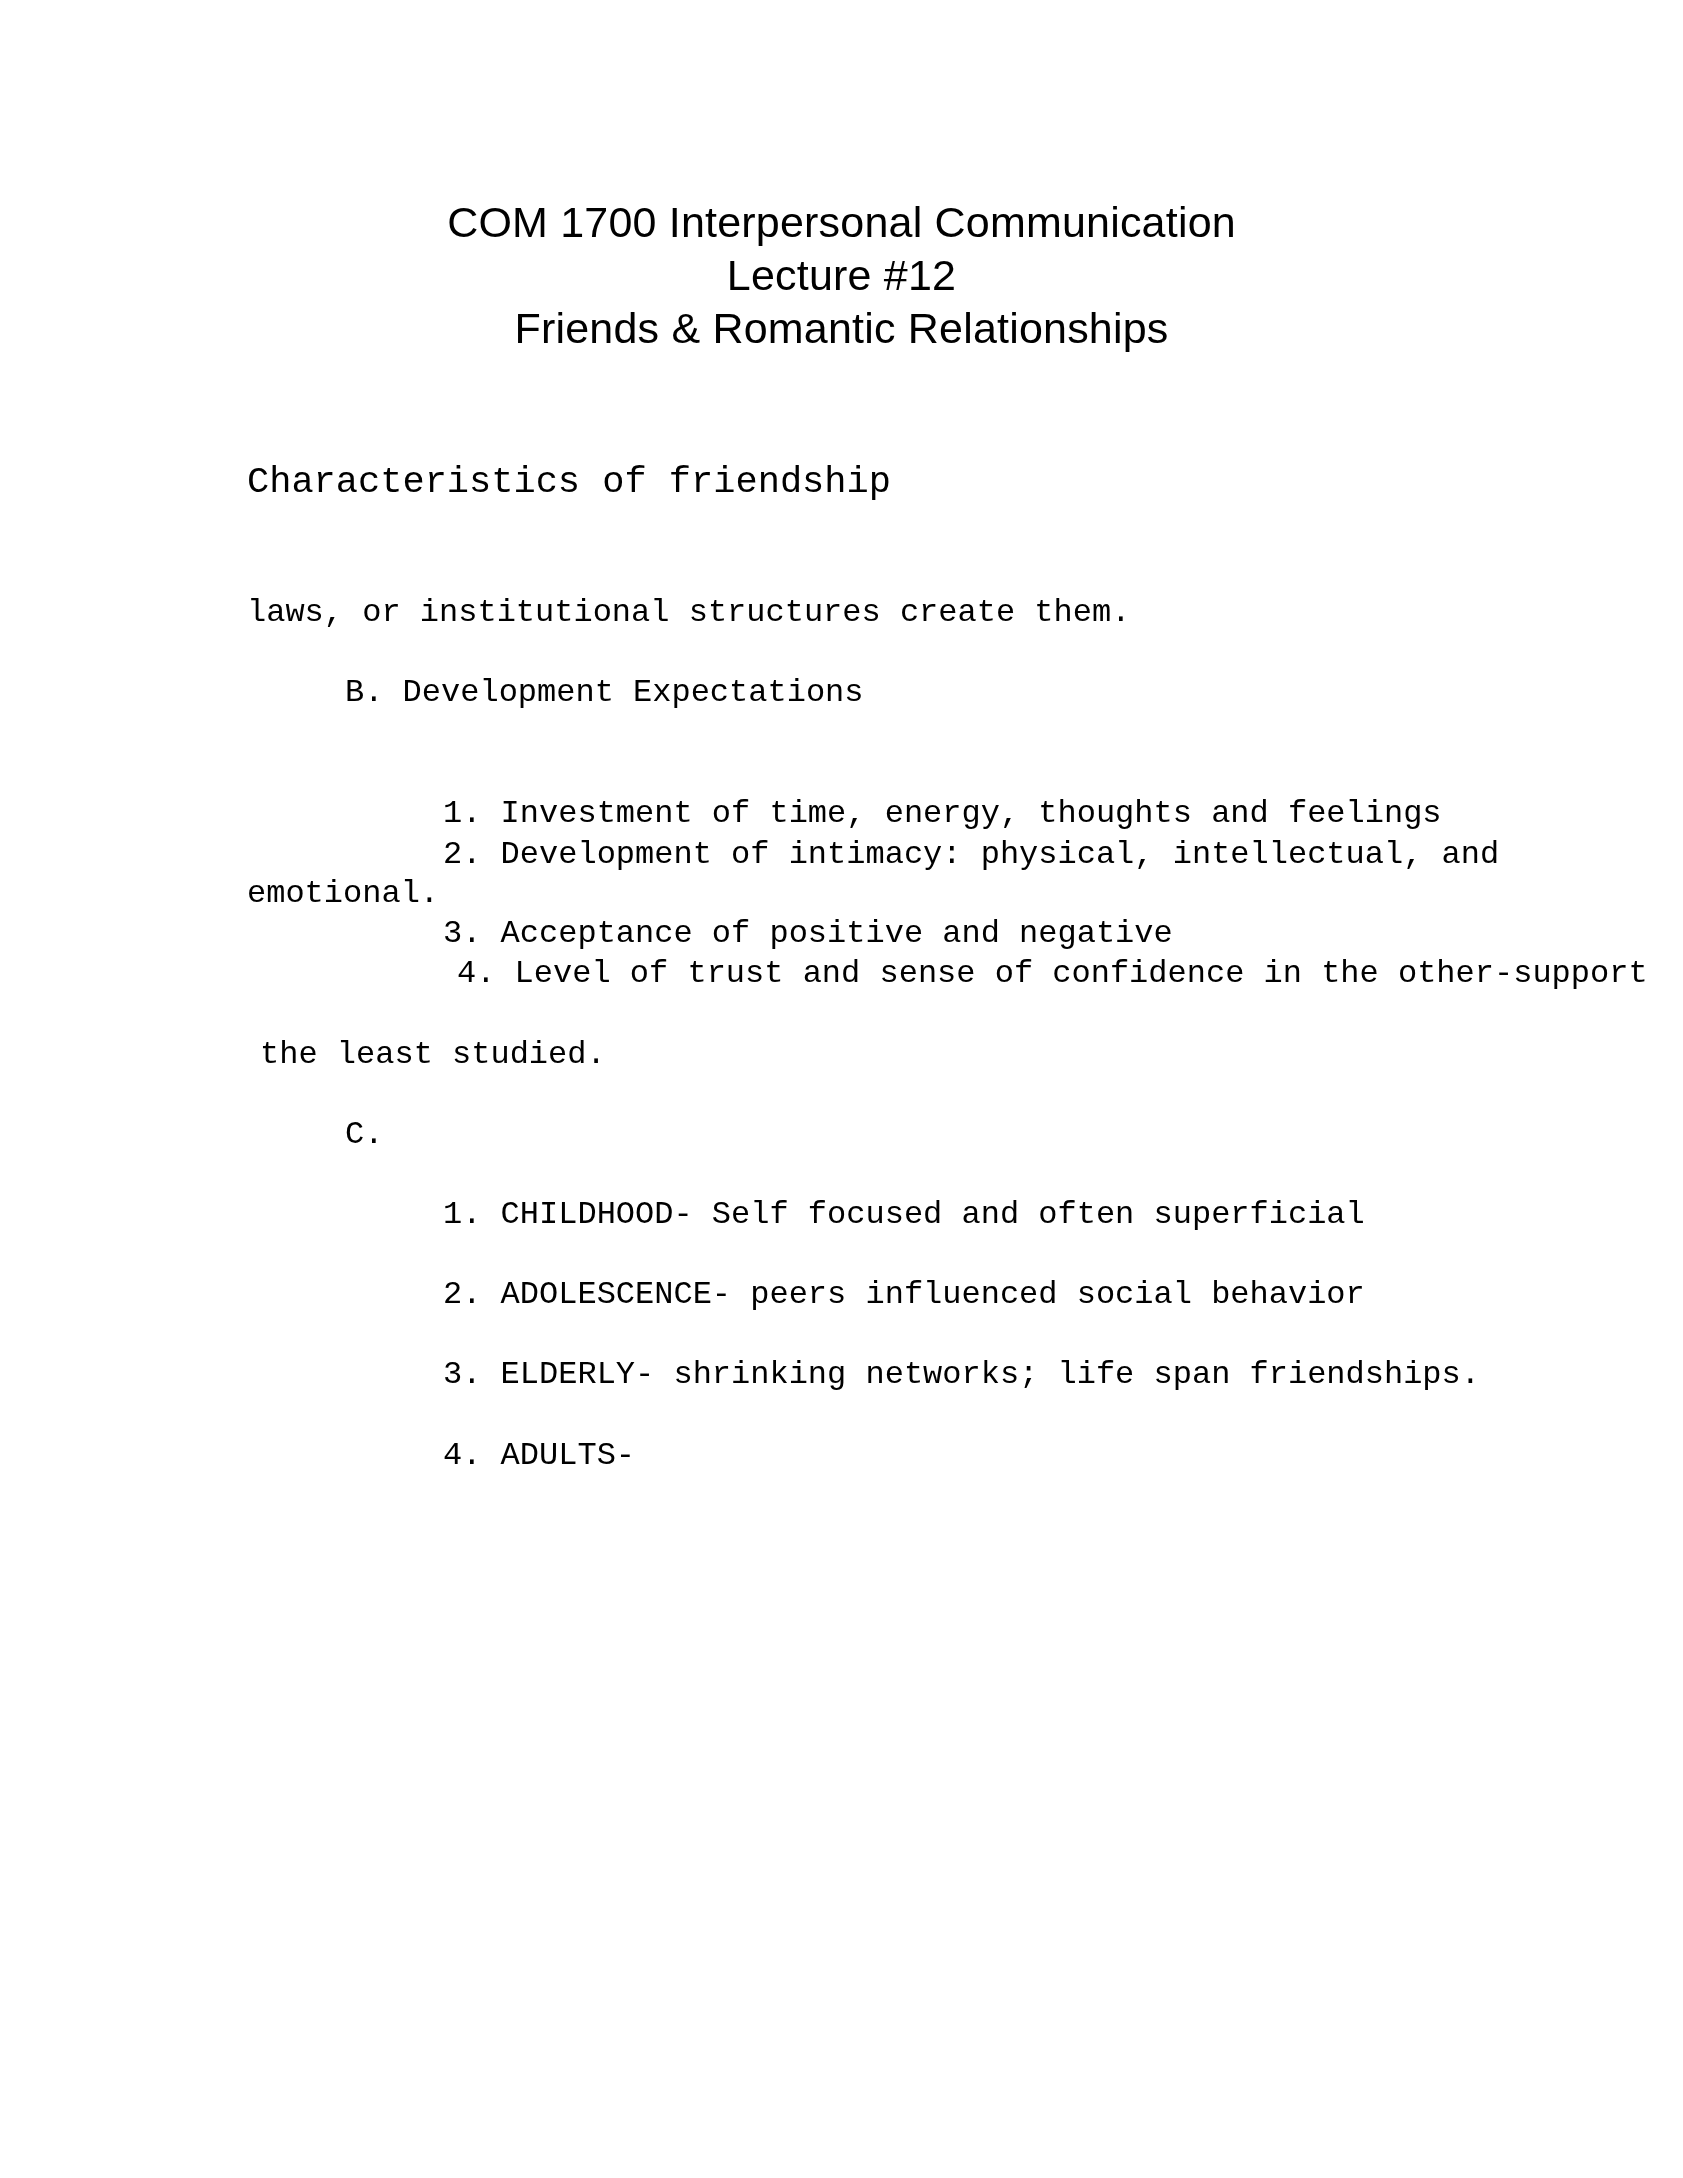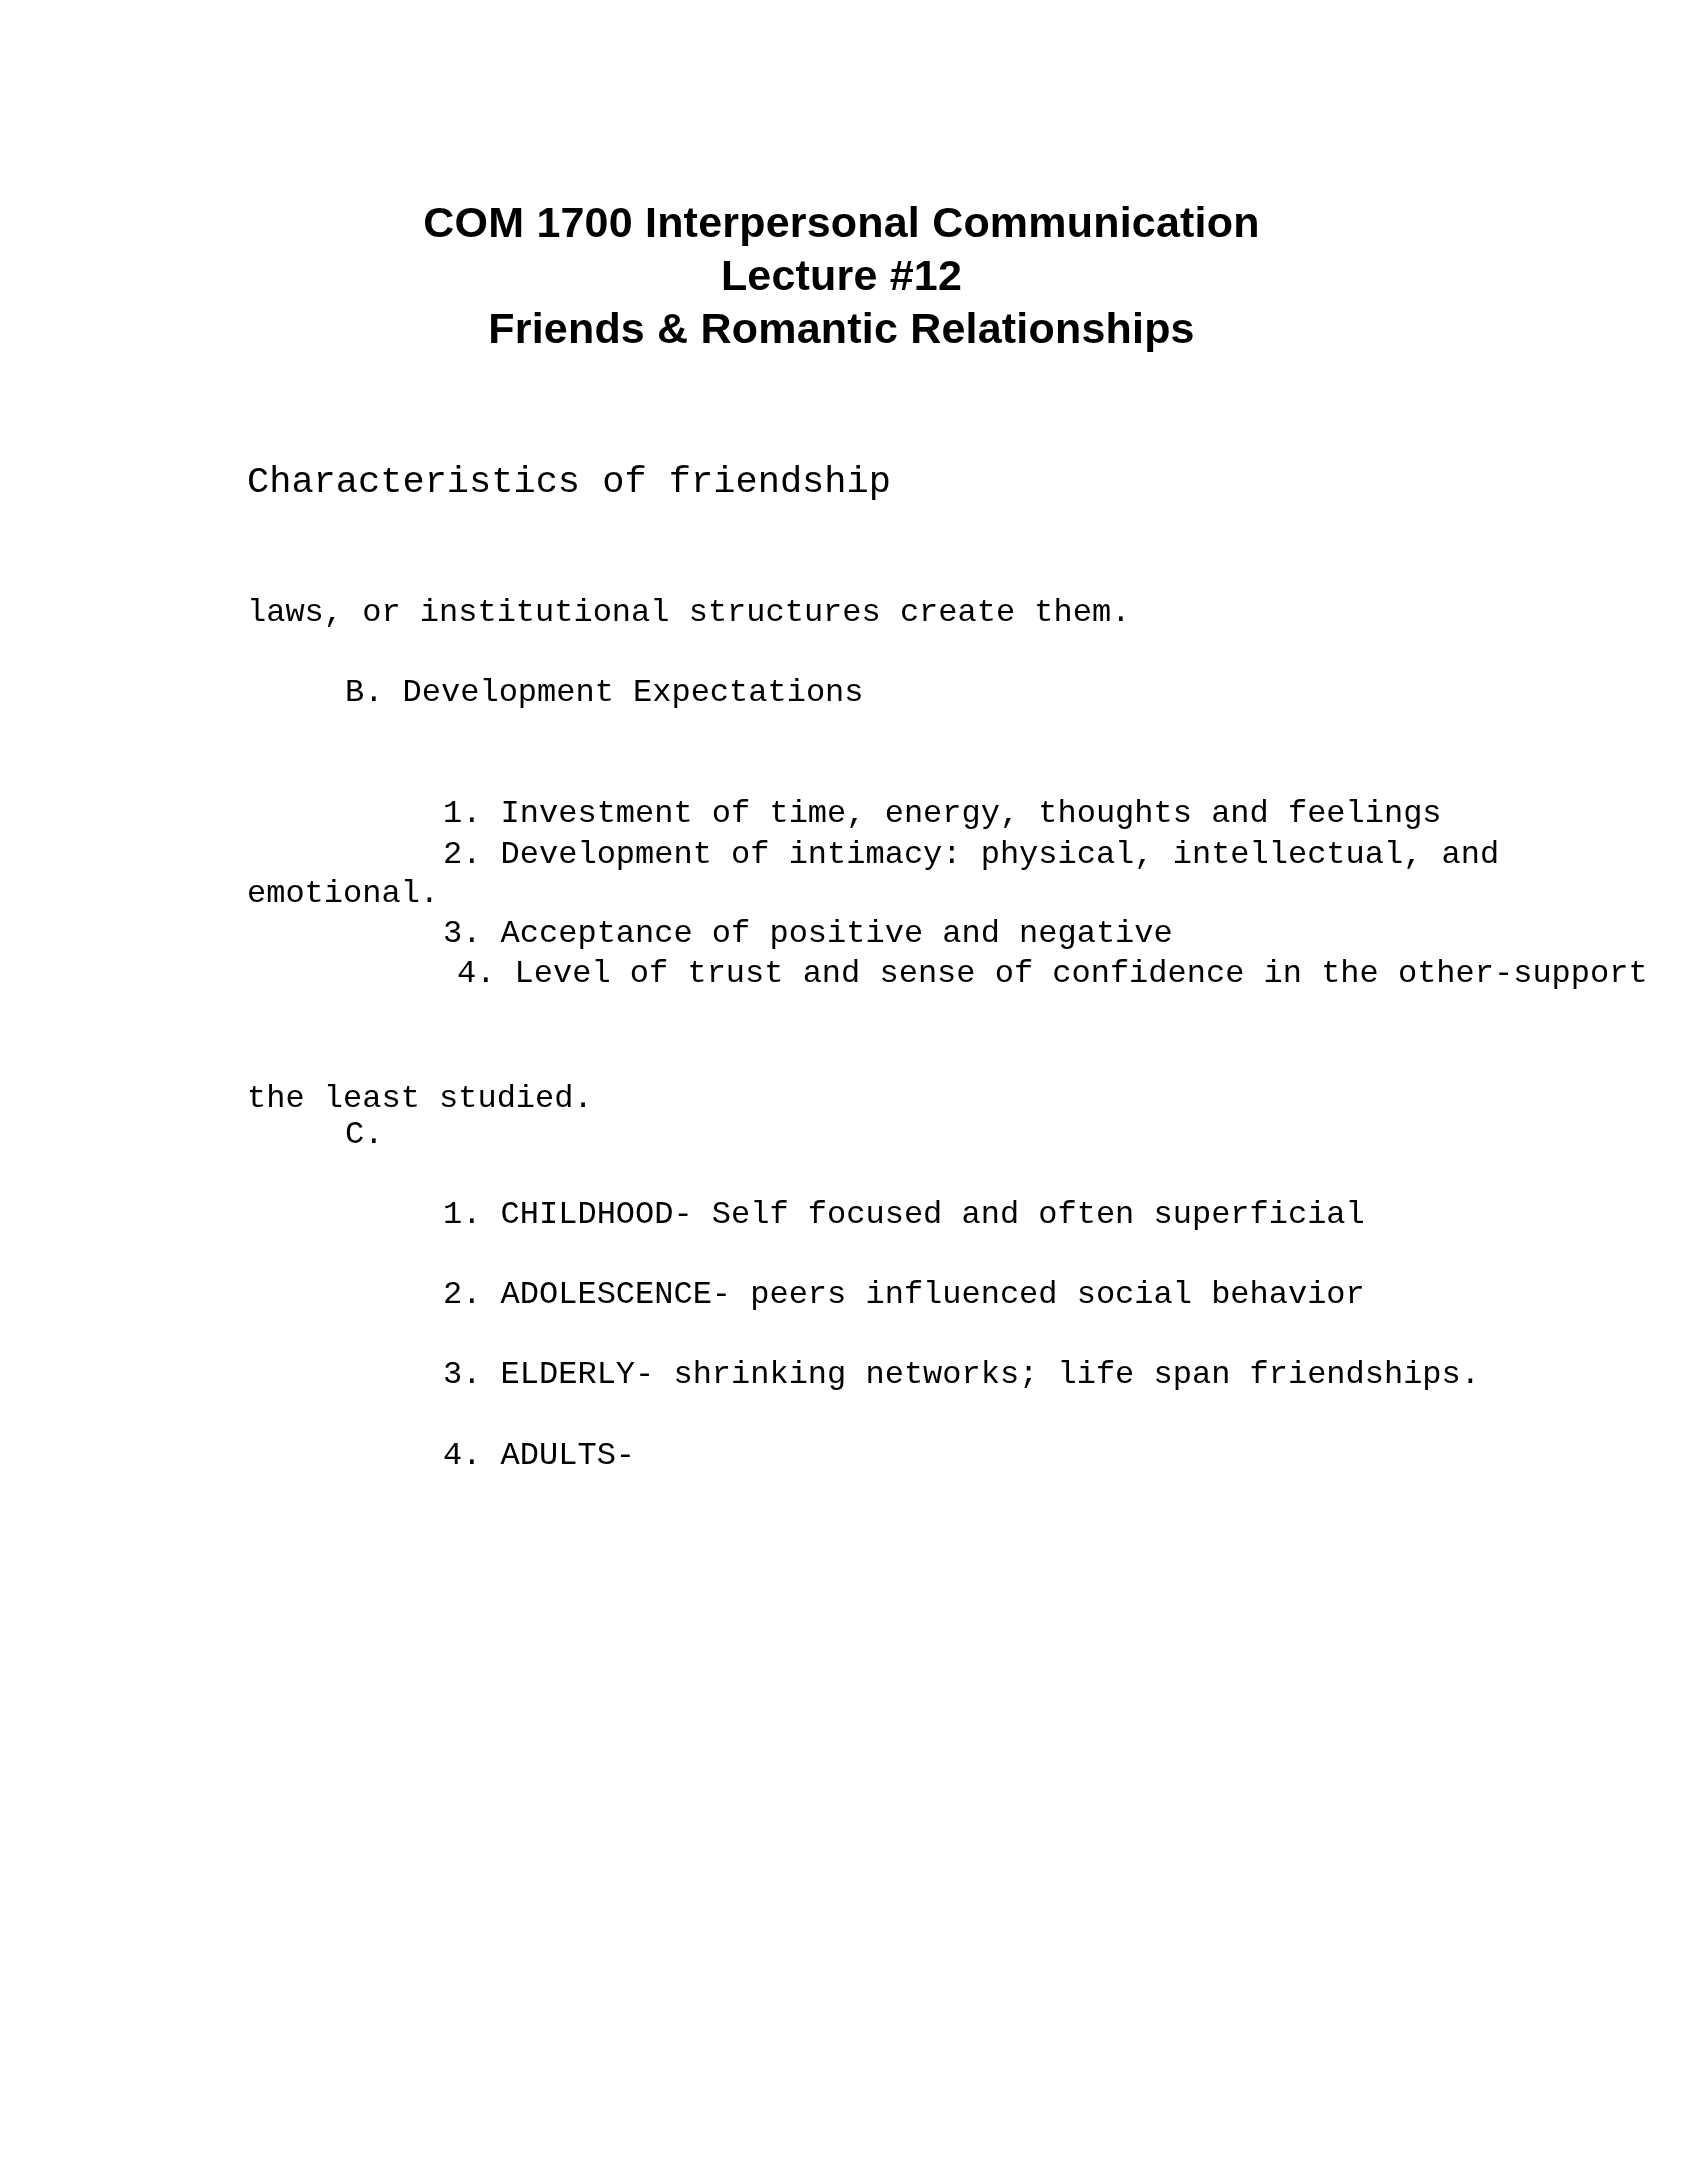--- a/index.html
+++ b/index.html
@@ -24,21 +24,21 @@
     .title-block {
       position: absolute;
       left: 0;
       width: 1683px;
       top: 196px;
       text-align: center;
     }
     .title-line {
       font-size: 43px;
       line-height: 53px;
-      font-weight: bold;
+      font-weight: normal;
       letter-spacing: 0.2px;
       white-space: nowrap;
     }
     .line {
       position: absolute;
       font-size: 32px;
       line-height: 40px;
       white-space: nowrap;
       font-family: Liberation Mono, monospace;
     }
@@ -62,21 +62,21 @@
 
   <div class="line" style="left:247px; top:593px;">laws, or institutional structures create them.</div>
 
   <div class="line" style="left:345px; top:673px;">B. Development Expectations</div>
 
   <div class="line" style="left:443px; top:794px;">1. Investment of time, energy, thoughts and feelings</div>
   <div class="line" style="left:443px; top:835px;">2. Development of intimacy: physical, intellectual, and</div>
   <div class="line" style="left:247px; top:874px;">emotional.</div>
   <div class="line" style="left:443px; top:914px;text-align:right;">3. Acceptance of positive and negative</div>
   <div class="line" style="left:457px; top:954px;">4. Level of trust and sense of confidence in the other-support</div>
-  <div class="line" style="left:247px; top:1035px;margin-top:44px;">the least studied.</div>
+  <div class="line" style="left:260px; top:1035px;">the least studied.</div>
 
   <div class="line" style="left:345px; top:1115px;">C.</div>
 
   <div class="line" style="left:443px; top:1195px;">1.  CHILDHOOD- Self focused and often superficial</div>
   <div class="line" style="left:443px; top:1275px;">2.  ADOLESCENCE- peers influenced social behavior</div>
   <div class="line" style="left:443px; top:1355px;">3.  ELDERLY- shrinking networks; life span friendships.</div>
   <div class="line" style="left:443px; top:1436px;">4.  ADULTS-</div>
 
 </div>
 

